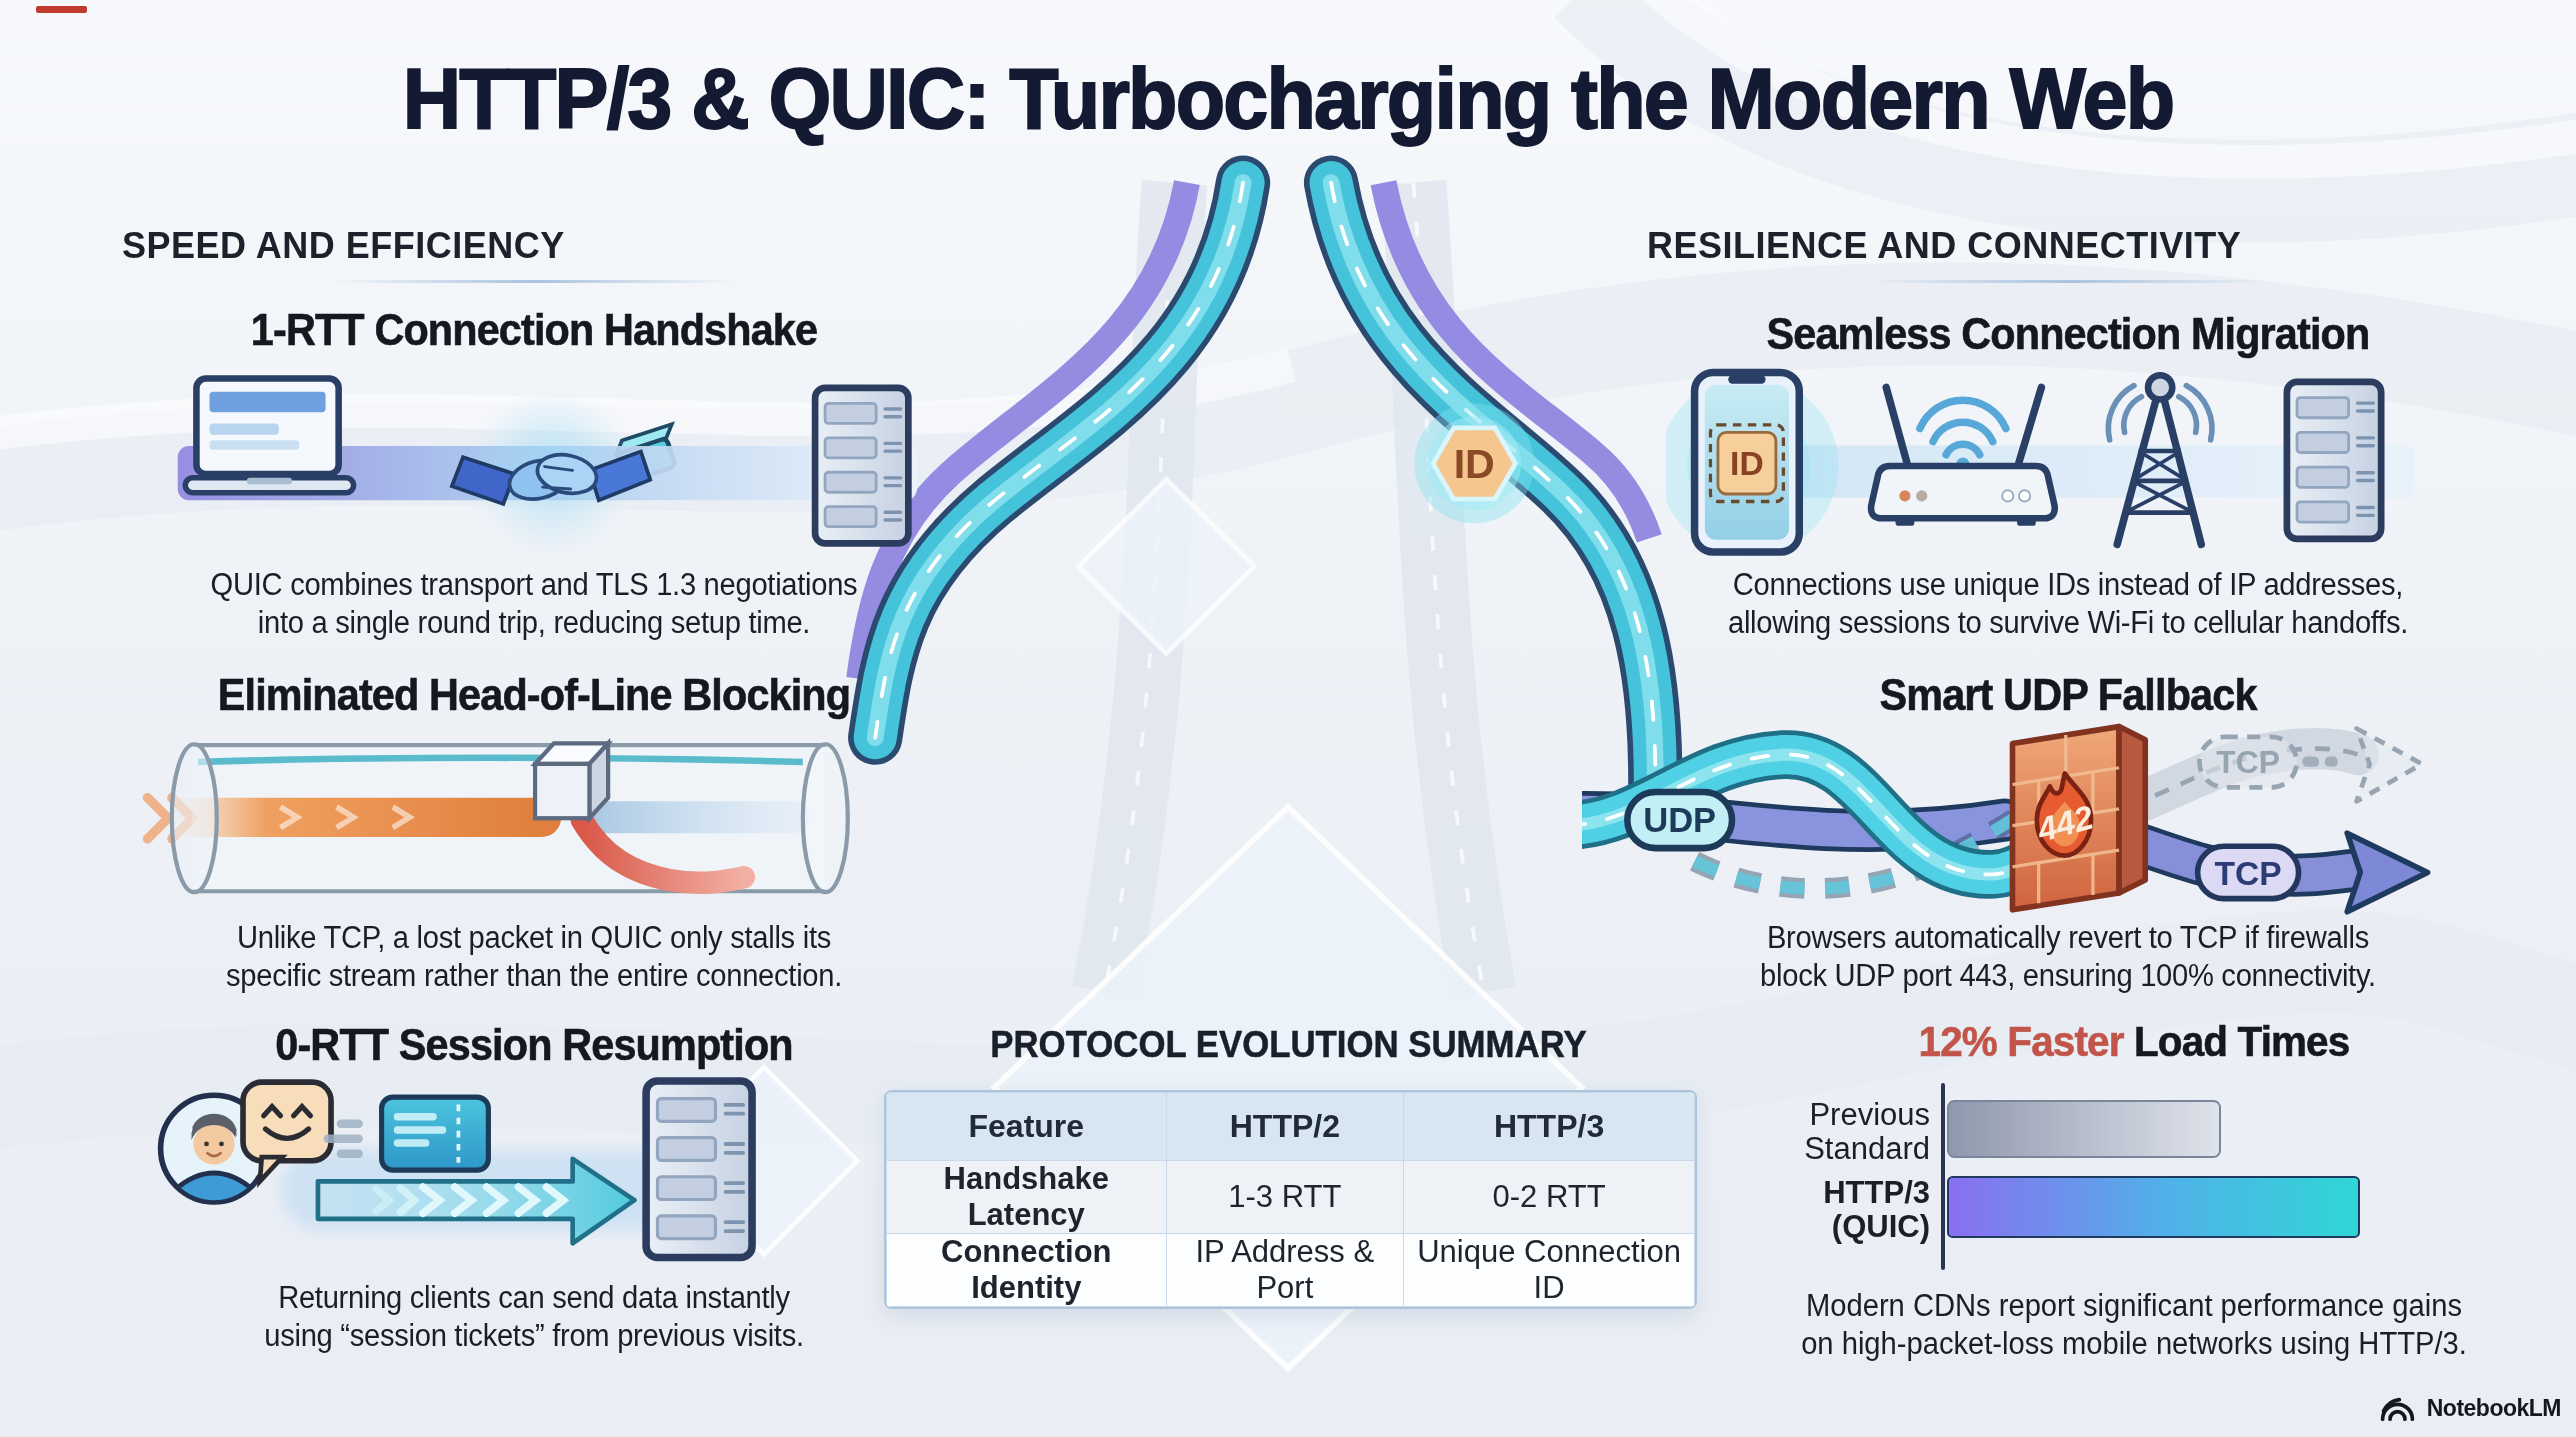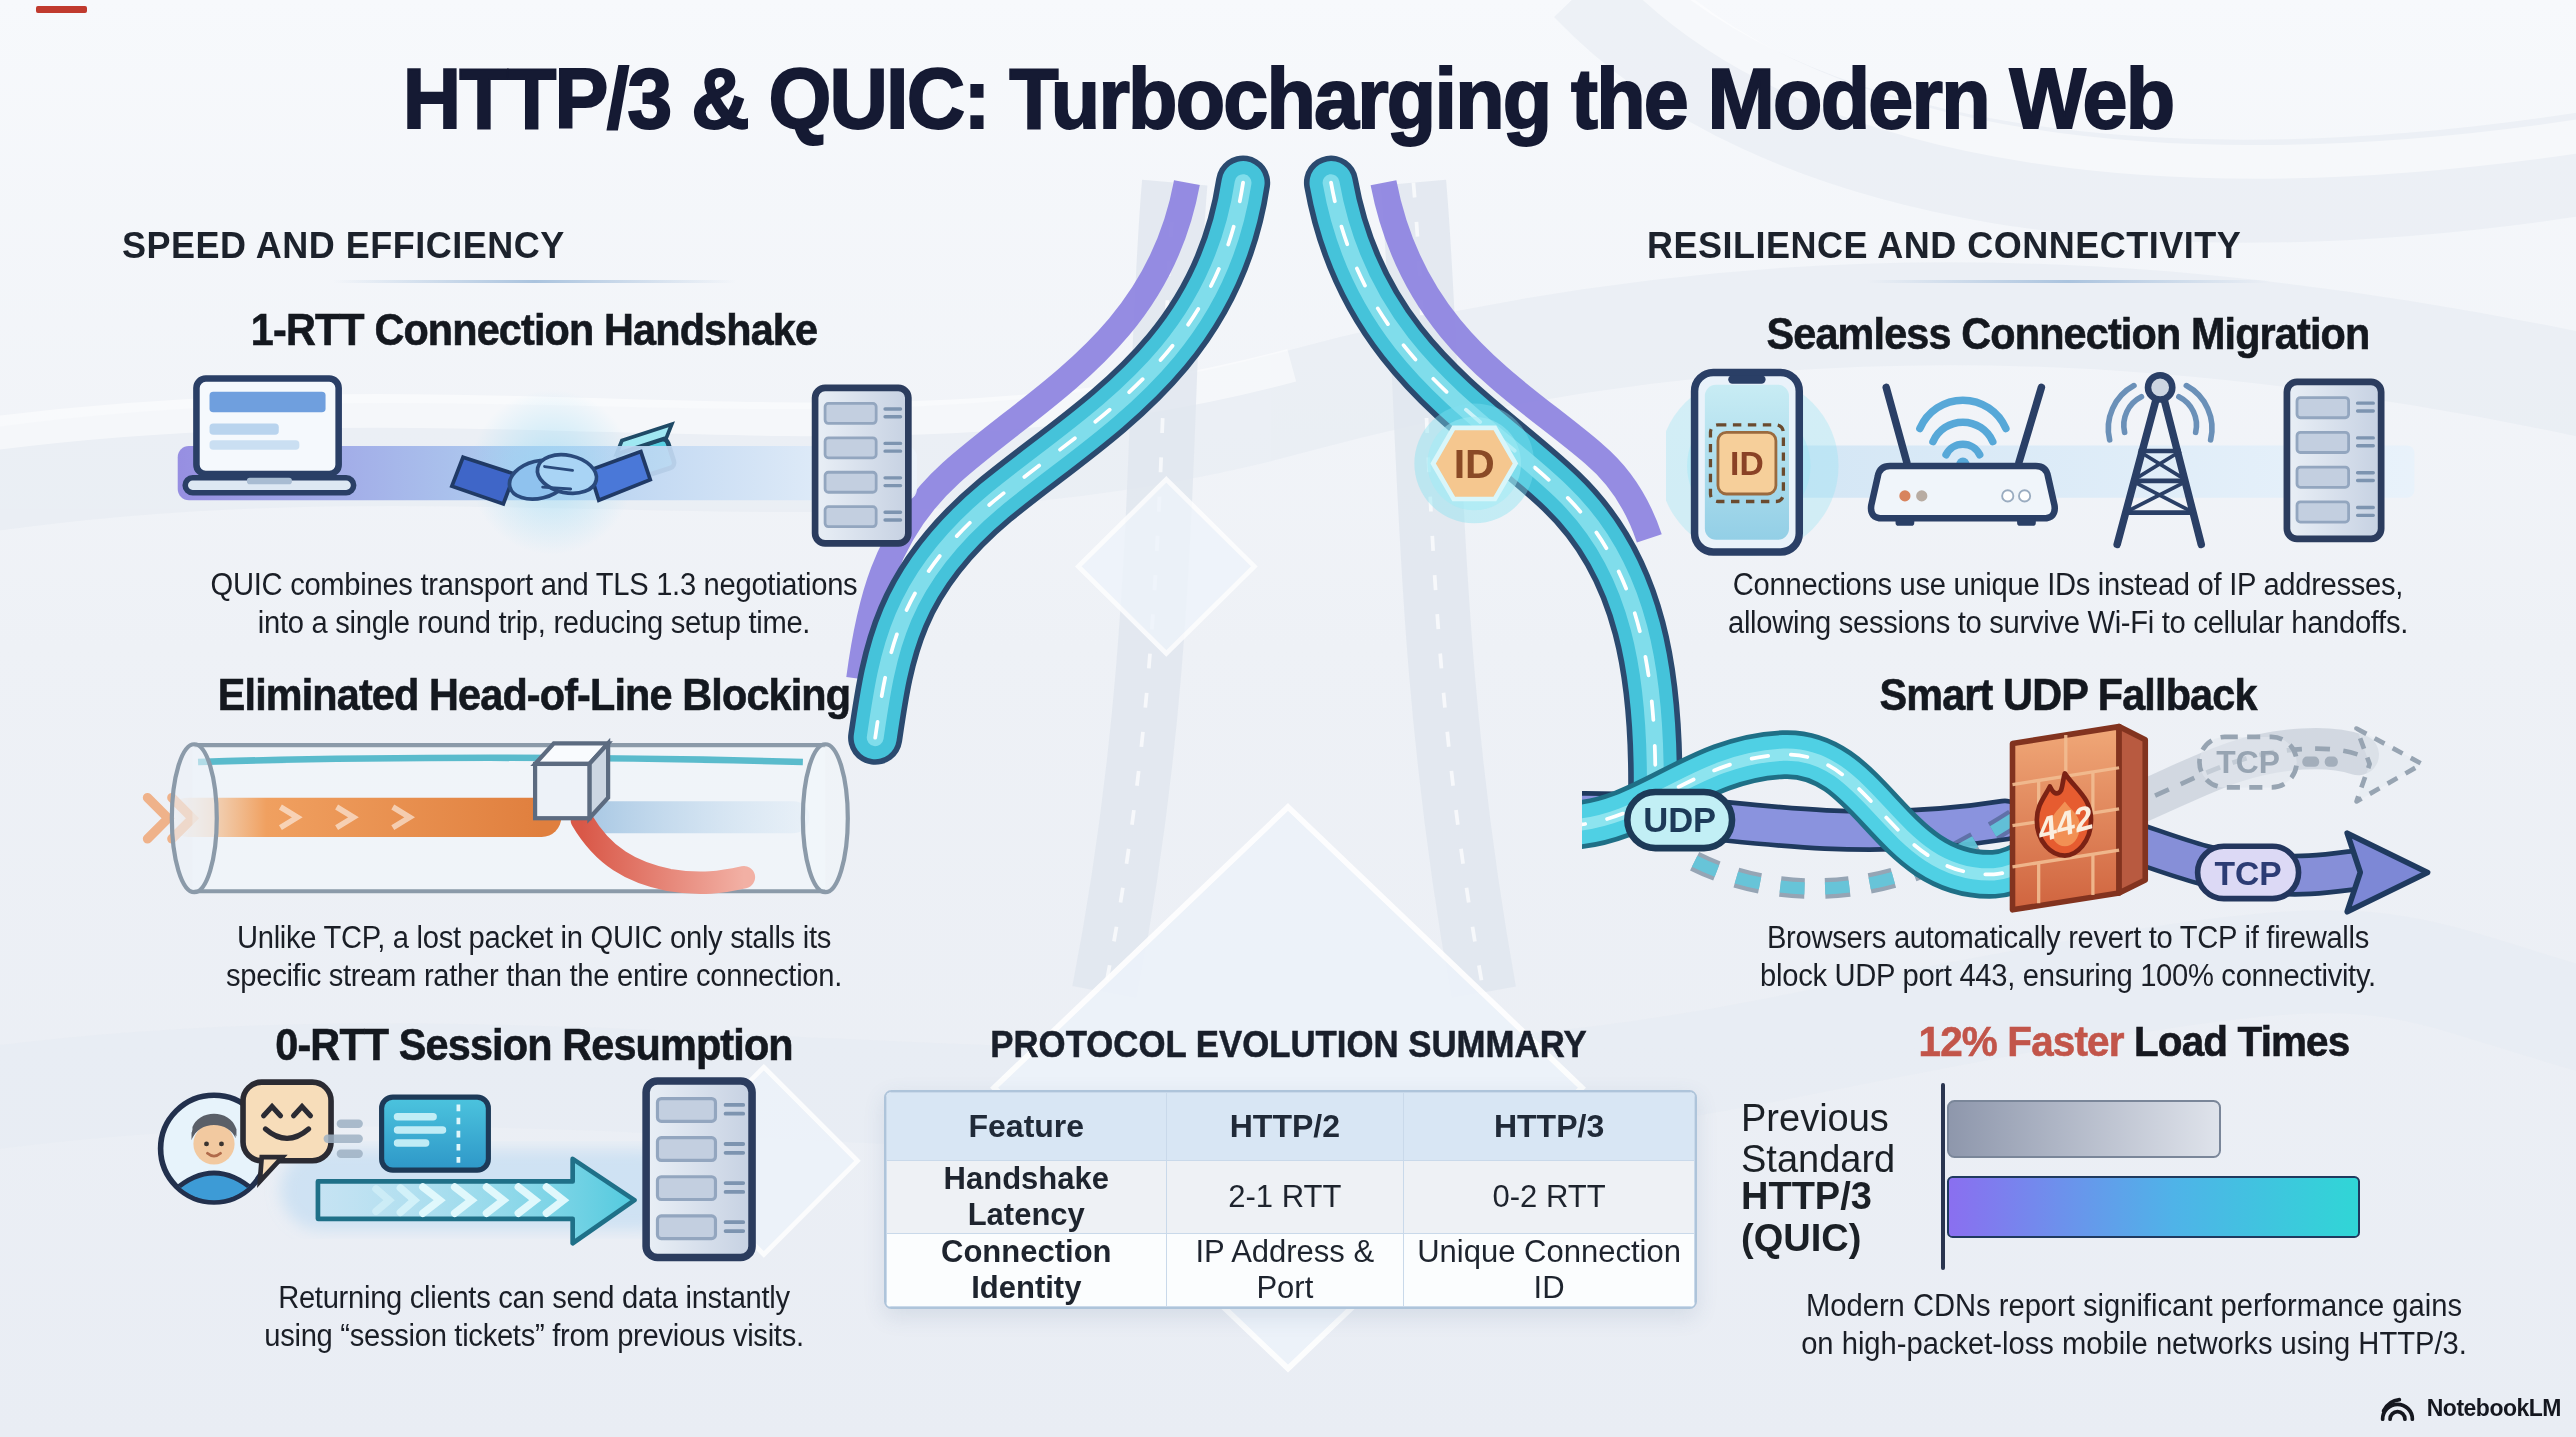--- a/index.html
+++ b/index.html
@@ -32,21 +32,21 @@
   td.feat{font-weight:700;}
   th.c1,td.c1{width:34.6%;} th.c2,td.c2{width:29.4%;} th.c3,td.c3{width:36%;}
   
   .load{left:1741px;top:1017px;width:786px;height:346px;}
   .load-h{position:absolute;top:0;width:100%;text-align:center;font-size:43px;font-weight:700;
           letter-spacing:-0.9px;}
   .load-h .acc{color:#c2554a;-webkit-text-stroke:0.6px #c2554a;}
   .load-h .rest{color:#16181f;-webkit-text-stroke:0.6px #16181f;}
   .chart{position:absolute;left:0;top:60px;width:721px;height:198px;}
   .axis{position:absolute;left:200px;top:5.6px;width:3.7px;height:187px;background:#2a3550;border-radius:1.9px;}
-  .blbl{position:absolute;left:0;width:189px;text-align:left;font-size:38px;line-height:1.1;color:#1b2026;}
+  .blbl{position:absolute;left:0;width:189px;text-align:right;font-size:31px;line-height:1.1;color:#1b2026;}
   .blbl.b{font-weight:700;}
   .bar-fill{position:absolute;left:206px;}
   .bar-prev{top:22.5px;height:54px;border:2.8px solid #7a8699;border-radius:7.5px;
             background:linear-gradient(90deg,#8e97ac,#dfe3eb);}
   .bar-http3{top:99px;height:58px;border:2.8px solid #1f3a5f;border-radius:5.6px;
              background:linear-gradient(90deg,#8a6ff0,#4fb3e8 55%,#30d6d6);}
   .load-cap{position:absolute;top:270px;width:100%;text-align:center;font-size:31px;line-height:1.24;color:#1a1e26;}
   .load-cap span{display:block;}
   .redmark{left:36px;top:5.6px;width:51px;height:7.5px;background:#c03a2e;border-radius:1.9px;}
   .logo{right:15px;bottom:13px;display:flex;align-items:center;gap:9.4px;}
@@ -454,21 +454,21 @@
         <thead>
           <tr>
             <th class="c1">Feature</th>
             <th class="c2">HTTP/2</th>
             <th class="c3">HTTP/3</th>
           </tr>
         </thead>
         <tbody>
           <tr class="alt">
             <td class="c1 feat">Handshake Latency</td>
-            <td class="c2">2-1 RTT</td>
+            <td class="c2">1-3 RTT</td>
             <td class="c3">0-2 RTT</td>
           </tr>
           <tr>
             <td class="c1 feat">Connection Identity</td>
             <td class="c2">IP Address &amp; Port</td>
             <td class="c3">Unique Connection ID</td>
           </tr>
         </tbody>
       </table>
     </div>

